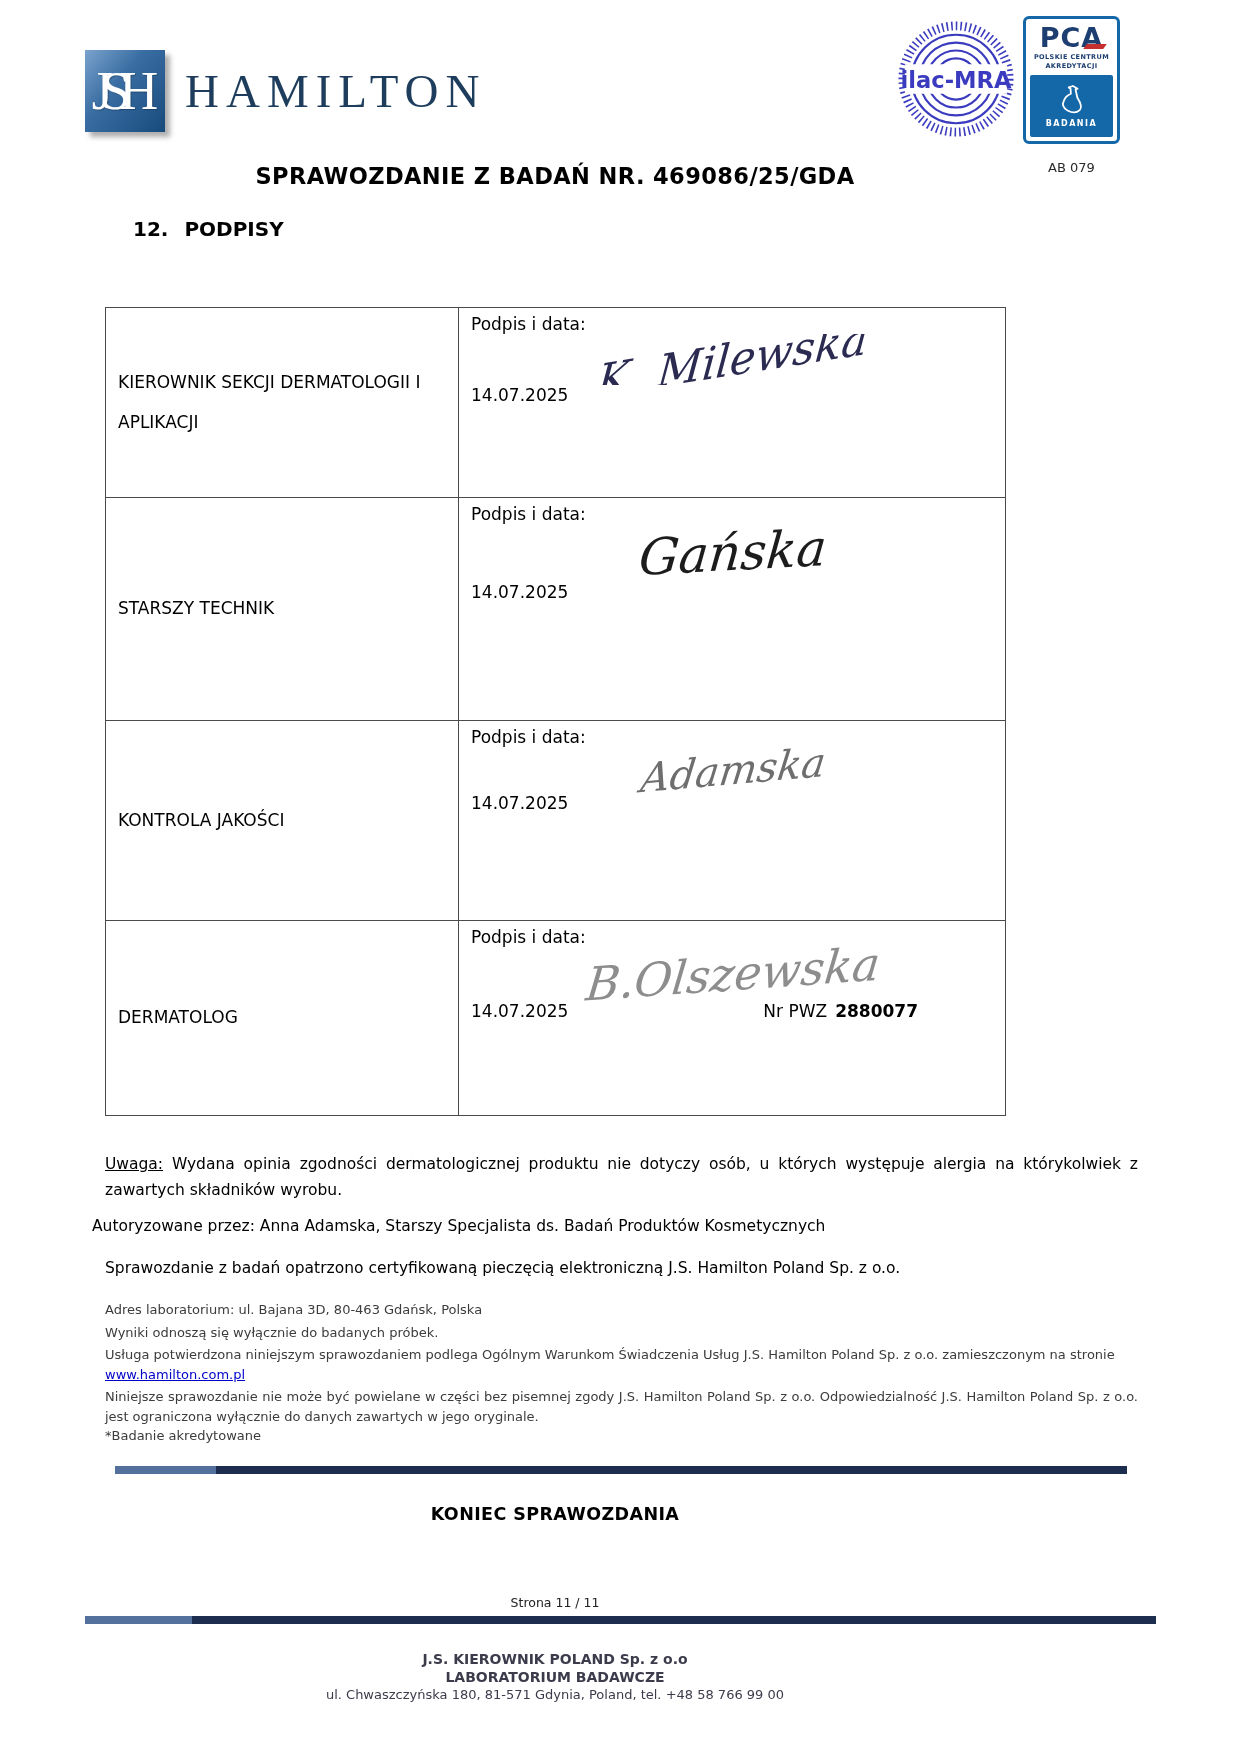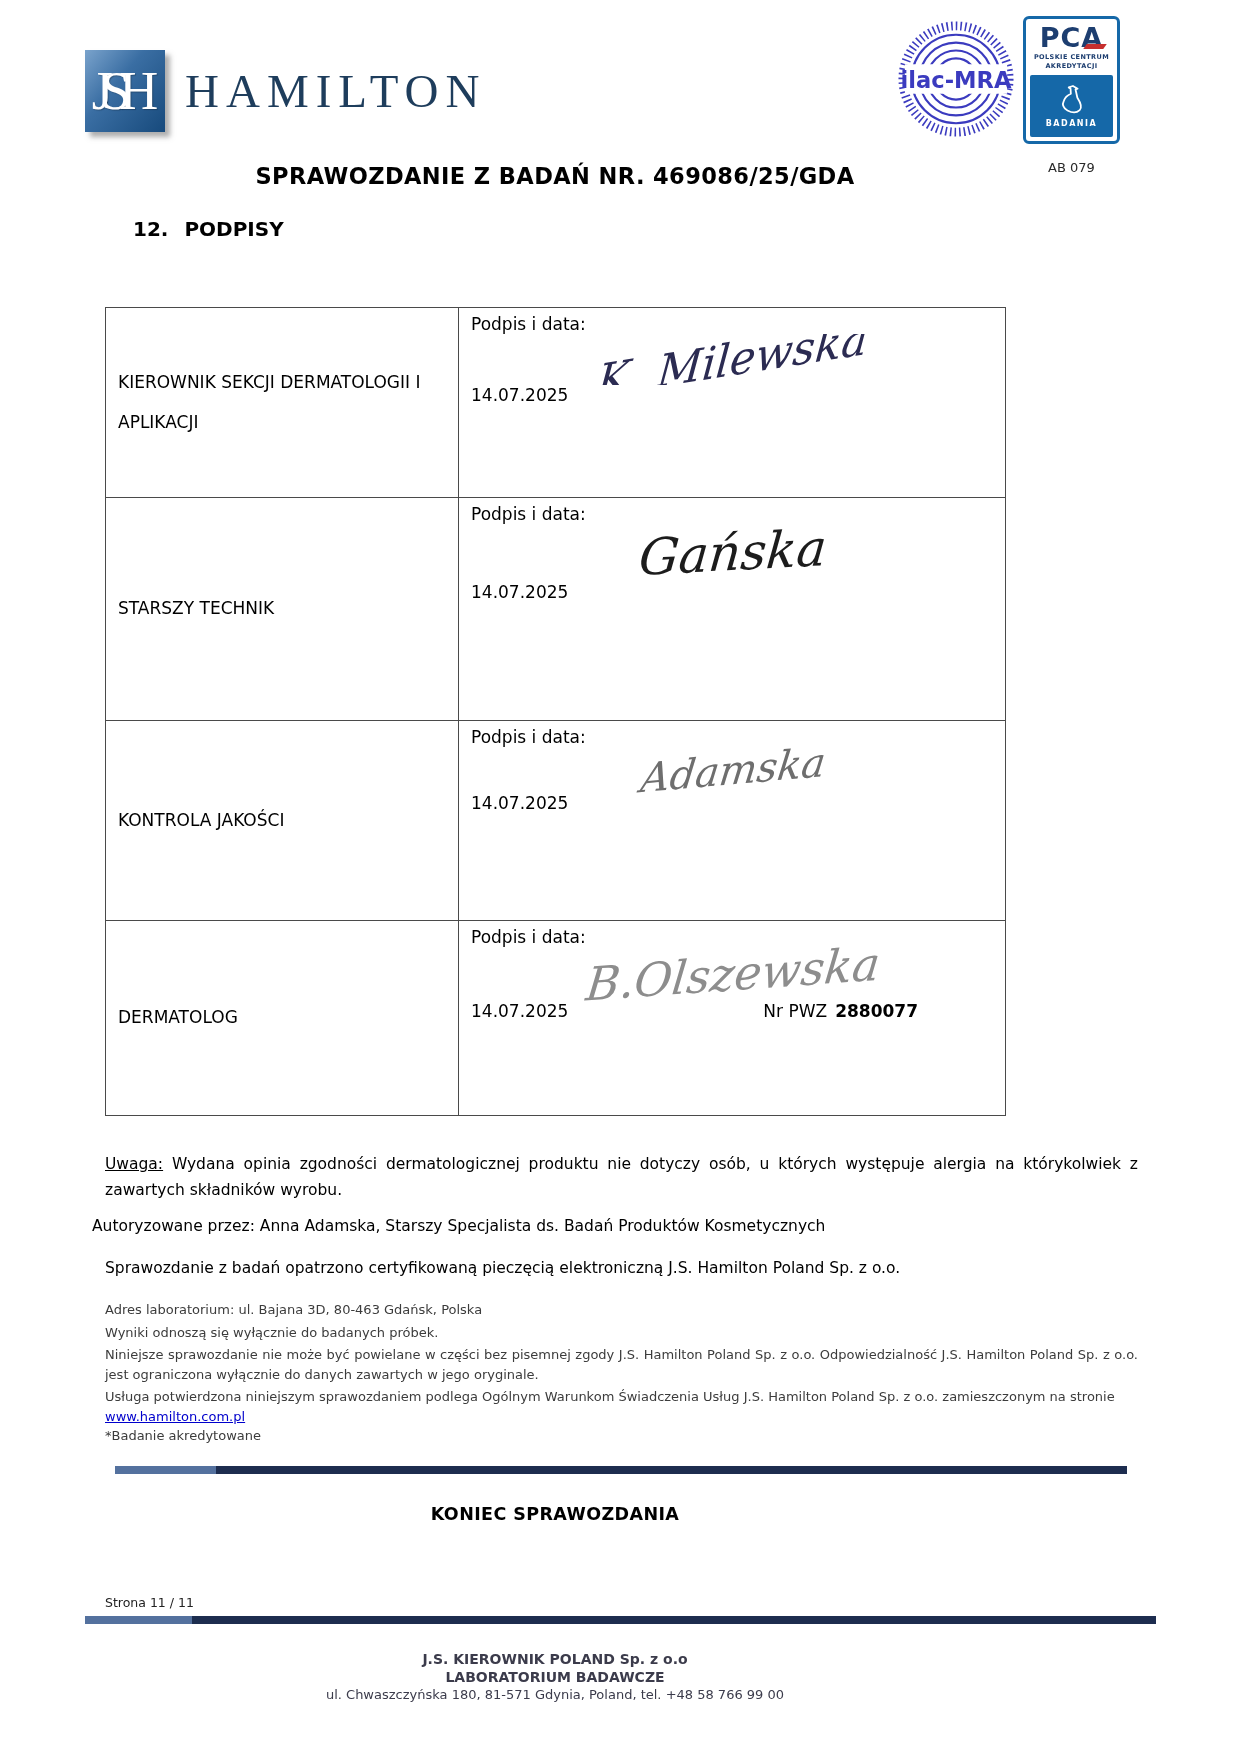--- a/index.html
+++ b/index.html
@@ -80,21 +80,21 @@
 
   
   .divider { position:absolute; height:8px; background:#1d2d4f; display:flex; }
   .divider .light { height:100%; background:#54719e; }
   .divider-1 { top:1466px; left:115px; width:1012px; }
   .divider-1 .light { width:101px; }
   .divider-2 { top:1616px; left:85px; width:1071px; }
   .divider-2 .light { width:107px; }
 
   .end-label { position:absolute; top:1504px; left:105px; width:900px; text-align:center; font-weight:bold; font-size:17.5px; letter-spacing:.4px; }
-  .page-indicator { position:absolute; top:1595px; left:105px; width:900px; font-size:12.5px; color:#222; }
+  .page-indicator { position:absolute; top:1595px; left:105px; width:900px; text-align:center; font-size:12.5px; color:#222; }
 
   .company-footer { position:absolute; top:1650px; left:105px; width:900px; text-align:center; color:#3b3b4b; }
   .company-footer .l1, .company-footer .l2 { font-weight:bold; font-size:14px; line-height:1.3; }
   .company-footer .l3 { font-size:13px; line-height:1.4; }
 </style>
 </head>
 <body>
 
 <div class="page">
 
@@ -210,22 +210,22 @@
     </tbody>
   </table>
 
   <p class="notice"><span class="u">Uwaga:</span><span> Wydana opinia zgodności dermatologicznej produktu nie dotyczy osób, u których występuje alergia na którykolwiek z zawartych składników wyrobu.</span></p>
   <p class="authorized">Autoryzowane przez: Anna Adamska, Starszy Specjalista ds. Badań Produktów Kosmetycznych</p>
   <p class="sealed">Sprawozdanie z badań opatrzono certyfikowaną pieczęcią elektroniczną J.S. Hamilton Poland Sp. z o.o.</p>
 
   <div class="footnotes">
     <p>Adres laboratorium: ul. Bajana 3D, 80-463 Gdańsk, Polska</p>
     <p>Wyniki odnoszą się wyłącznie do badanych próbek.</p>
+    <p class="just"><span>Usługa potwierdzona niniejszym sprawozdaniem podlega Ogólnym Warunkom Świadczenia Usług J.S. Hamilton Poland Sp. z o.o. zamieszczonym na stronie </span><br><a class="link">www.hamilton.com.pl</a></p>
     <p class="just">Niniejsze sprawozdanie nie może być powielane w części bez pisemnej zgody J.S. Hamilton Poland Sp. z o.o. Odpowiedzialność J.S. Hamilton Poland Sp. z o.o. jest ograniczona wyłącznie do danych zawartych w jego oryginale.</p>
-    <p class="just"><span>Usługa potwierdzona niniejszym sprawozdaniem podlega Ogólnym Warunkom Świadczenia Usług J.S. Hamilton Poland Sp. z o.o. zamieszczonym na stronie </span><br><a class="link">www.hamilton.com.pl</a></p>
   </div>
   <p class="accredited">*Badanie akredytowane</p>
 
   <div class="divider divider-1">
       <div class="light"></div>
     </div>
   <div class="end-label">KONIEC SPRAWOZDANIA</div>
 
   <div class="page-indicator">Strona 11 / 11</div>
   <div class="divider divider-2">

